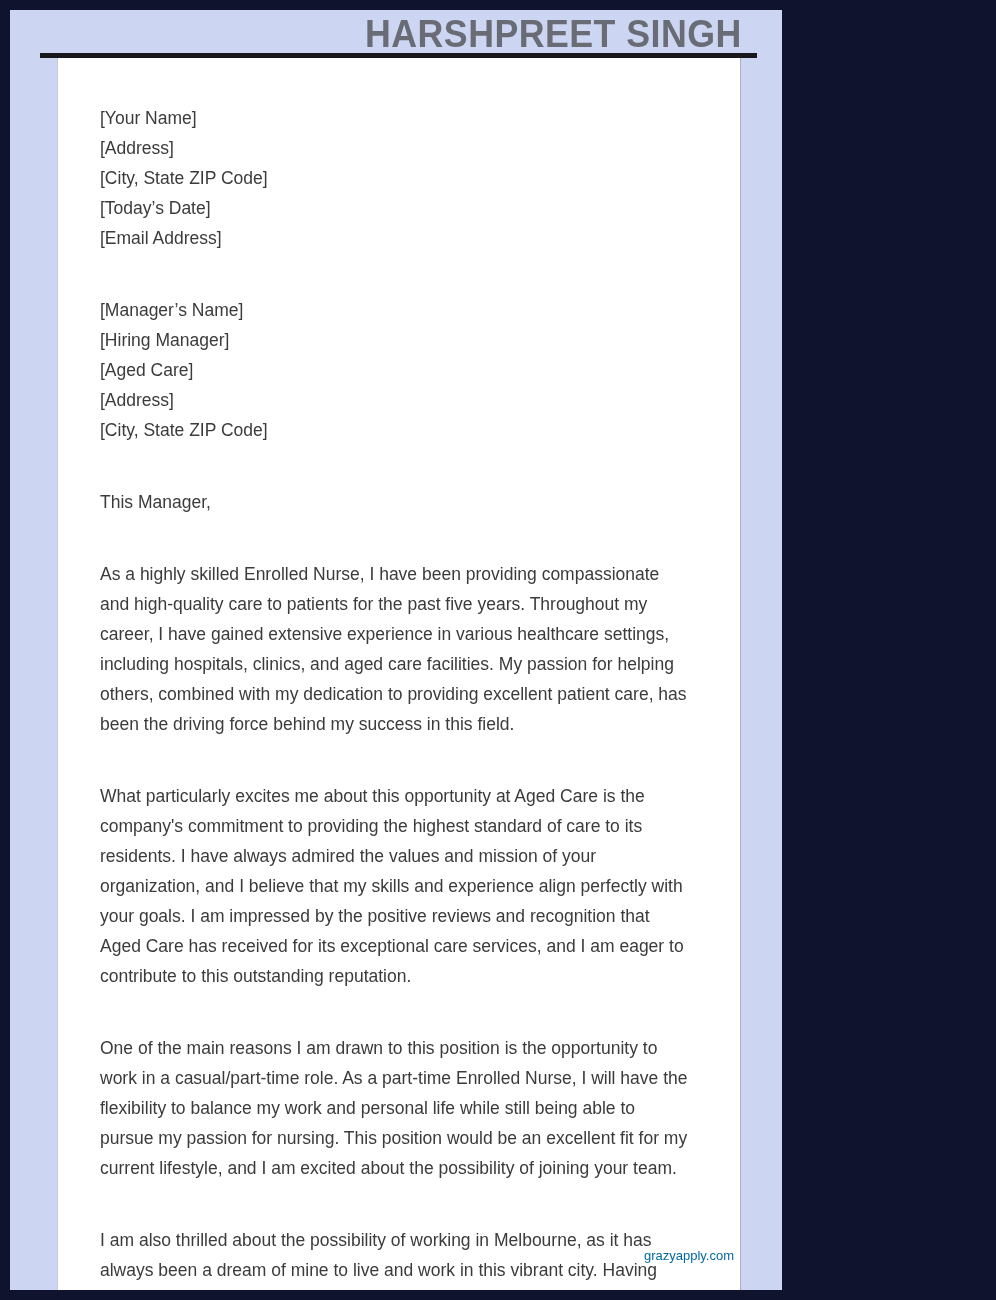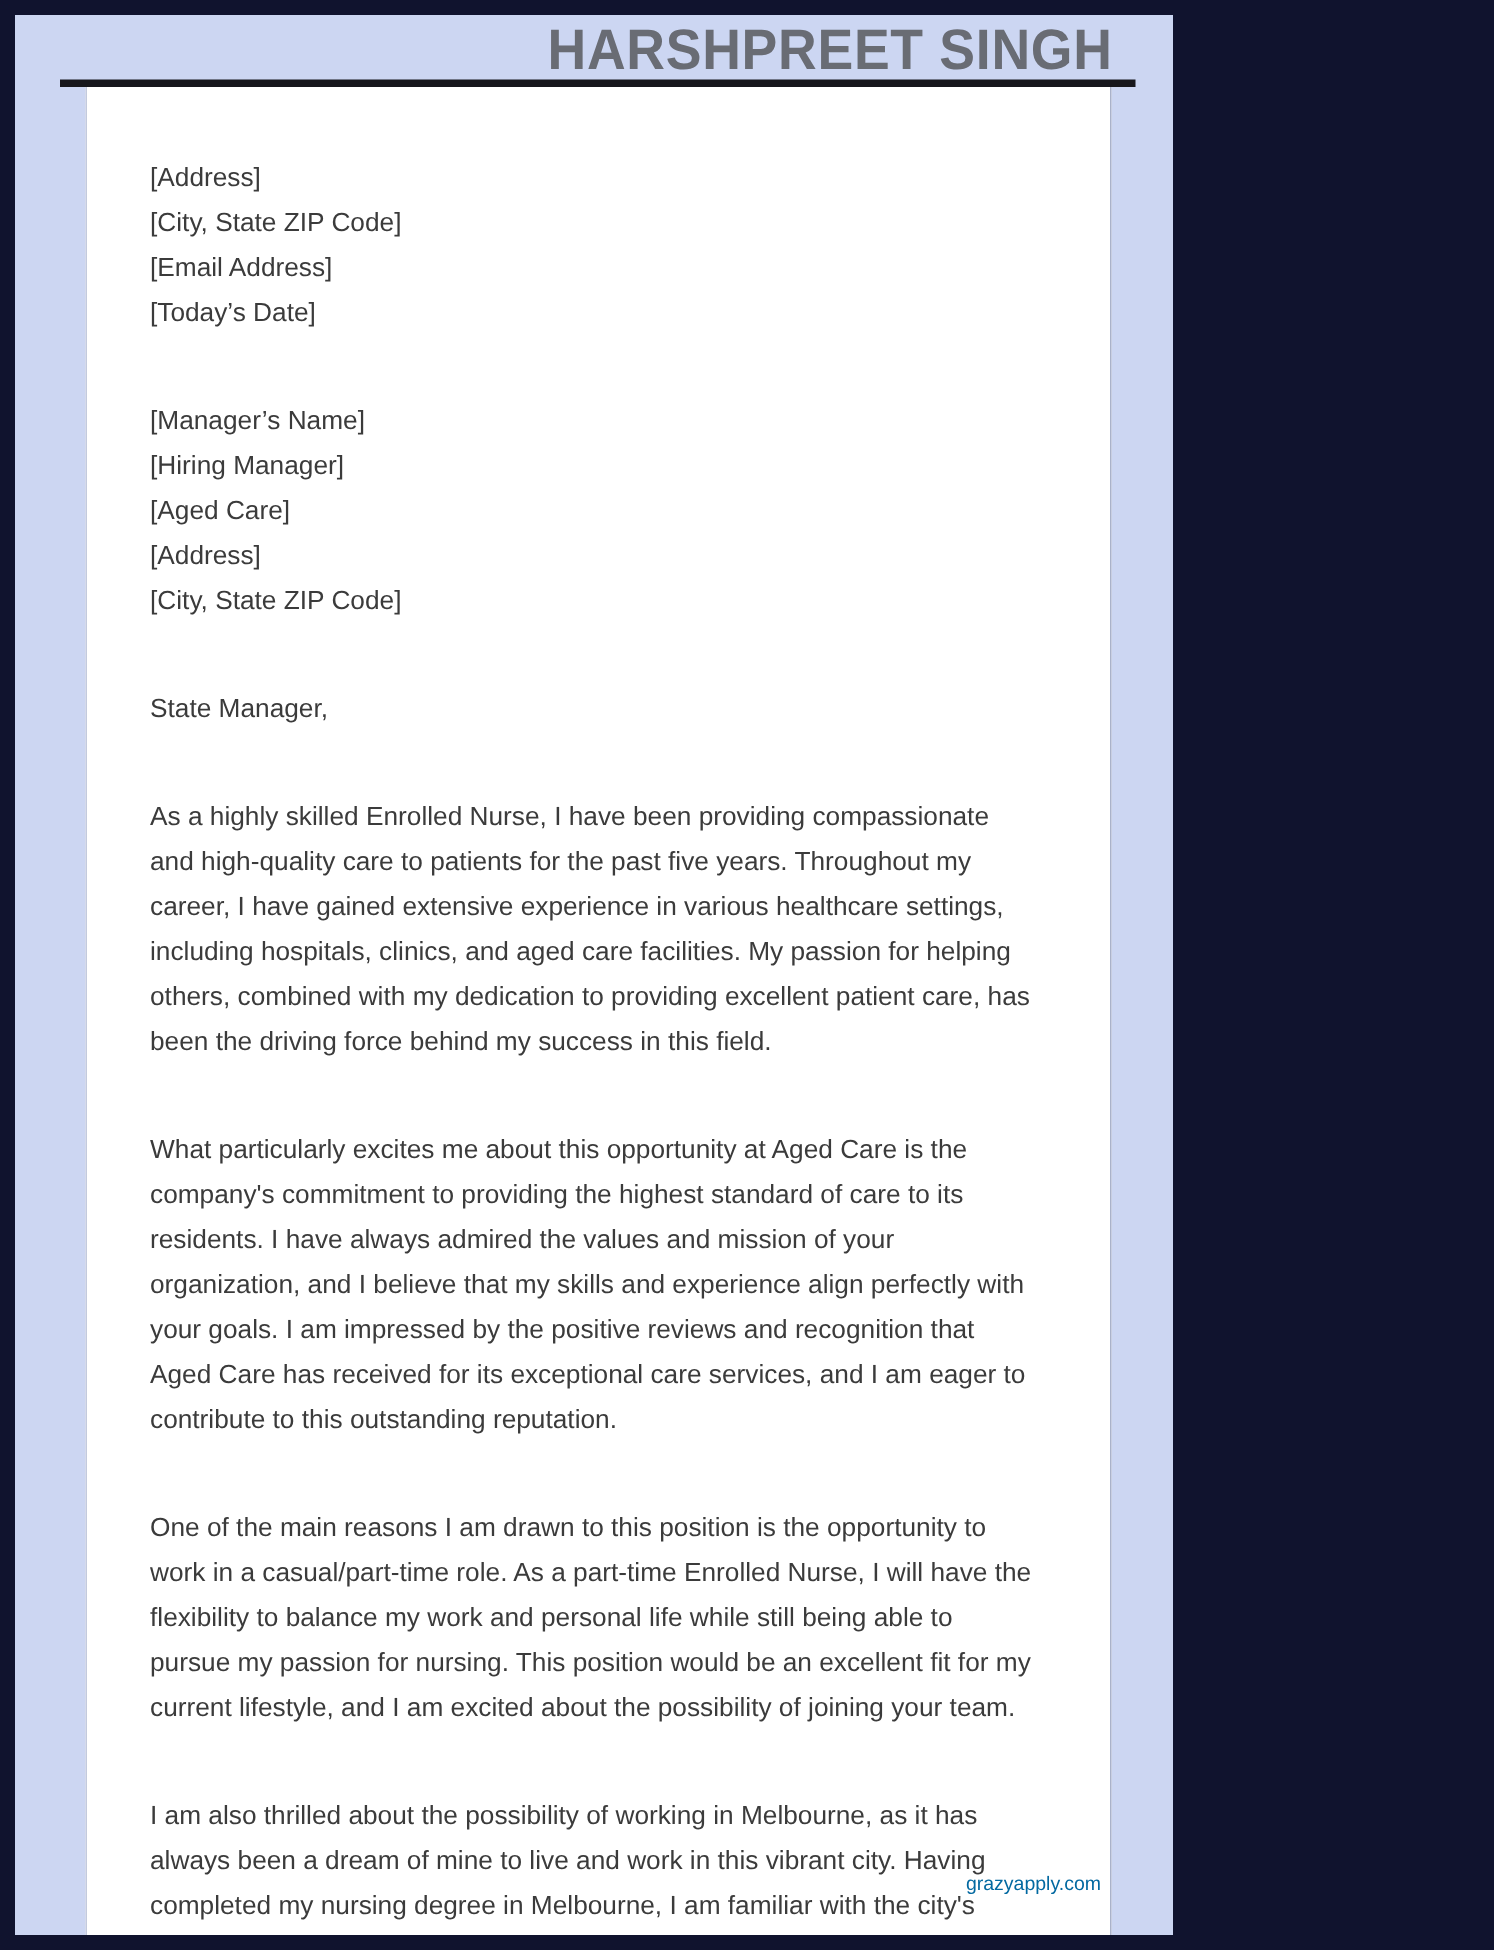--- a/index.html
+++ b/index.html
@@ -75,35 +75,36 @@
     <header class="doc-header">
       <h1>HARSHPREET SINGH</h1>
     </header>
 
     <div class="rule"></div>
 
     <main class="page">
       <div class="text">
 
         <div class="block">
+          <p>[Your Name]</p>
           <p>[Address]</p>
           <p>[City, State ZIP Code]</p>
+          <p>[Today’s Date]</p>
           <p>[Email Address]</p>
-          <p>[Today’s Date]</p>
         </div>
 
         <div class="block">
           <p>[Manager’s Name]</p>
           <p>[Hiring Manager]</p>
           <p>[Aged Care]</p>
           <p>[Address]</p>
           <p>[City, State ZIP Code]</p>
         </div>
 
-        <p class="salutation">State Manager,</p>
+        <p class="salutation">This Manager,</p>
 
         <p class="para">As a highly skilled Enrolled Nurse, I have been providing compassionate and high-quality care to patients for the past five years. Throughout my career, I have gained extensive experience in various healthcare settings, including hospitals, clinics, and aged care facilities. My passion for helping others, combined with my dedication to providing excellent patient care, has been the driving force behind my success in this field.</p>
         <p class="para">What particularly excites me about this opportunity at Aged Care is the company's commitment to providing the highest standard of care to its residents. I have always admired the values and mission of your organization, and I believe that my skills and experience align perfectly with your goals. I am impressed by the positive reviews and recognition that Aged Care has received for its exceptional care services, and I am eager to contribute to this outstanding reputation.</p>
         <p class="para">One of the main reasons I am drawn to this position is the opportunity to work in a casual/part-time role. As a part-time Enrolled Nurse, I will have the flexibility to balance my work and personal life while still being able to pursue my passion for nursing. This position would be an excellent fit for my current lifestyle, and I am excited about the possibility of joining your team.</p>
         <p class="para">I am also thrilled about the possibility of working in Melbourne, as it has always been a dream of mine to live and work in this vibrant city. Having completed my nursing degree in Melbourne, I am familiar with the city's healthcare system and am confident that I can</p>
 
       </div>
     </main>
 
     <div class="watermark">grazyapply.com</div>

